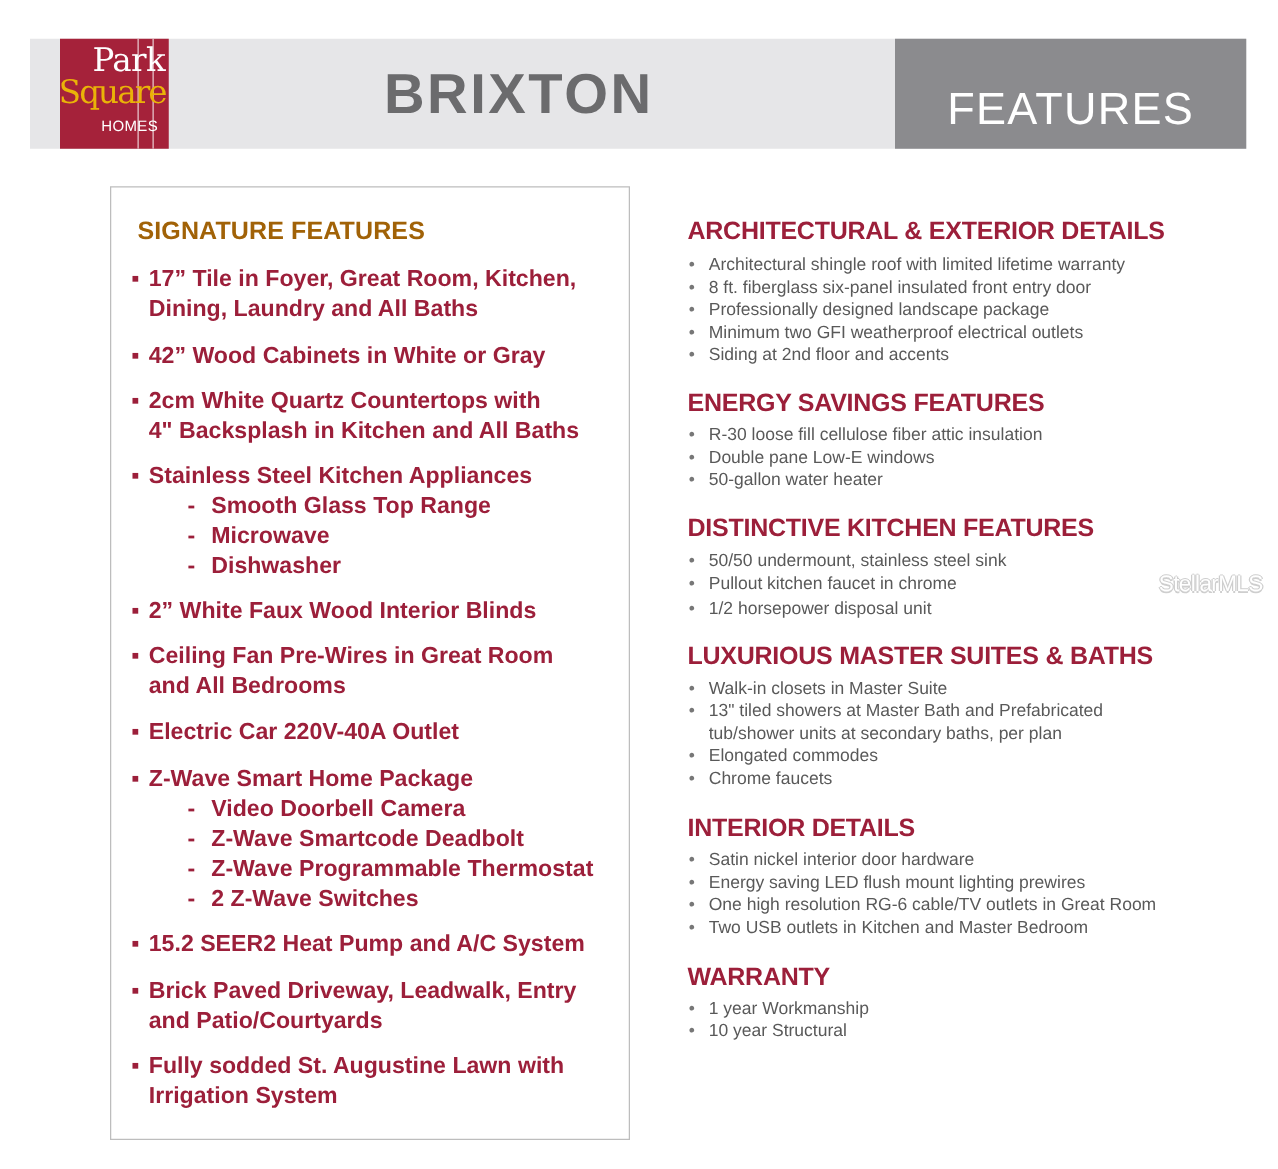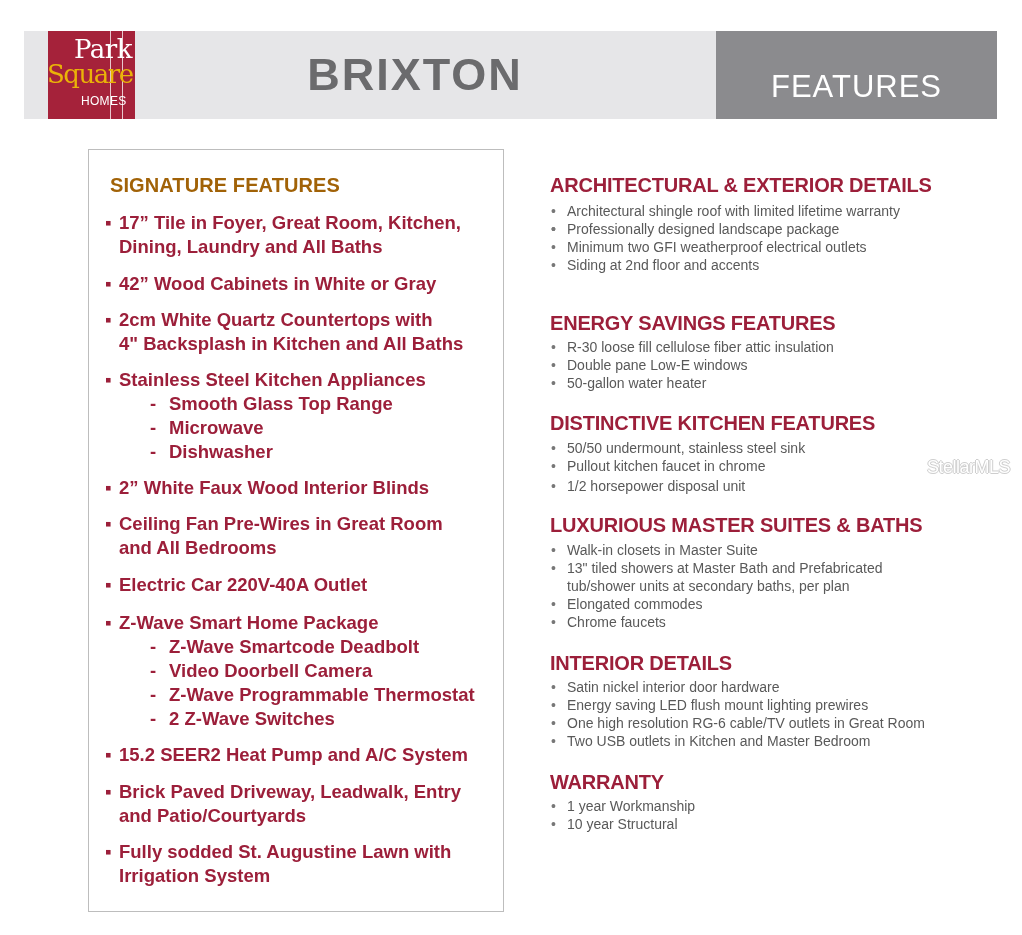--- a/index.html
+++ b/index.html
@@ -7,21 +7,21 @@
 
   .header { position: absolute; left: 24px; top: 31px; width: 973px; height: 88px; background: #e6e6e8; }
   .logo { position: absolute; left: 24px; top: 31px; width: 87px; height: 88px; background: #a5223a; overflow: hidden; margin-left: 24px; }
   .logo .vline { position: absolute; top: 0; bottom: 0; width: 1px; background: rgba(255,255,255,0.75); }
   .logo .l1 { position: absolute; left: 26px; top: 5px; font-family: "DejaVu Serif", "Liberation Serif", serif; color: #fff; font-size: 26px; line-height: 26px; letter-spacing: -0.5px; }
   .logo .l2 { position: absolute; left: -1px; top: 30px; font-family: "DejaVu Serif", "Liberation Serif", serif; color: #eab308; font-size: 26px; line-height: 26px; letter-spacing: -1.5px; }
   .logo .l3 { position: absolute; left: 33px; top: 64px; color: #fff; font-size: 12px; line-height: 12px; letter-spacing: 0.3px; }
 
   .title { position: absolute; left: 250px; top: 50px; width: 330px; text-align: center; font-size: 45px; font-weight: bold; color: #6b6b6d; letter-spacing: 2px; line-height: 50px; }
   .features-box { position: absolute; left: 716px; top: 31px; width: 281px; height: 88px; background: #8b8b8e; }
-  .features-box span { position: absolute; left: 0; right: 0; top: 56px; transform: translateY(-50%); text-align: center; font-size: 31px; color: #ffffff; letter-spacing: 1px; }
+  .features-box span { position: absolute; left: 0; right: 0; top: 56px; transform: translateY(-50%); text-align: center; font-size: 36px; color: #ffffff; letter-spacing: 1px; }
 
   .sig-box { position: absolute; left: 88px; top: 149px; width: 416px; height: 763px; border: 1px solid #bdbdbd; box-sizing: border-box; background: #fff; }
   .sig-title { position: absolute; left: 110px; top: 174px; font-size: 20px; font-weight: bold; color: #a16207; letter-spacing: 0.1px; }
 
   .sig-item { position: absolute; left: 105px; font-size: 18.5px; font-weight: bold; color: #9c1f3a; line-height: 24px; }
   .sig-item .bullet { position: absolute; left: 0; top: 0; width: 14px; }
   .sig-item .text { display: block; padding-left: 14px; white-space: pre-line; }
   .sig-item .subs { padding-left: 45px; }
   .sig-item .sub { display: block; }
   .sig-item .sub .dash { display: inline-block; width: 19px; }
@@ -86,22 +86,22 @@
 and All Bedrooms</span>
   </div>
 <div class="sig-item" style="top:573px">
     <span class="bullet">▪</span>
     <span class="text">Electric Car 220V-40A Outlet</span>
   </div>
 <div class="sig-item" style="top:611px">
     <span class="bullet">▪</span>
     <span class="text">Z-Wave Smart Home Package</span>
   <div class="subs">
+    <span class="sub"><span class="dash">-</span><span>Video Doorbell Camera</span></span>
     <span class="sub"><span class="dash">-</span><span>Z-Wave Smartcode Deadbolt</span></span>
-    <span class="sub"><span class="dash">-</span><span>Video Doorbell Camera</span></span>
     <span class="sub"><span class="dash">-</span><span>Z-Wave Programmable Thermostat</span></span>
     <span class="sub"><span class="dash">-</span><span>2 Z-Wave Switches</span></span>
   </div>
 </div>
 <div class="sig-item" style="top:743px">
     <span class="bullet">▪</span>
     <span class="text">15.2 SEER2 Heat Pump and A/C System</span>
   </div>
 <div class="sig-item" style="top:780px">
     <span class="bullet">▪</span>
@@ -110,21 +110,21 @@
   </div>
 <div class="sig-item" style="top:840px">
     <span class="bullet">▪</span>
     <span class="text">Fully sodded St. Augustine Lawn with
 Irrigation System</span>
   </div>
 
 <div class="sec-title" style="top:174px">ARCHITECTURAL &amp; EXTERIOR DETAILS</div>
 <div class="sec-list" style="top:202px">
   <div class="li"><span class="dot">•</span><span>Architectural shingle roof with limited lifetime warranty</span></div>
-  <div class="li"><span class="dot">•</span></div>
+  <div class="li"><span class="dot">•</span><span>8 ft. fiberglass six-panel insulated front entry door</span></div>
   <div class="li"><span class="dot">•</span><span>Professionally designed landscape package</span></div>
   <div class="li"><span class="dot">•</span><span>Minimum two GFI weatherproof electrical outlets</span></div>
   <div class="li"><span class="dot">•</span><span>Siding at 2nd floor and accents</span></div>
 </div>
 
 <div class="sec-title" style="top:312px">ENERGY SAVINGS FEATURES</div>
 <div class="sec-list" style="top:338px">
   <div class="li"><span class="dot">•</span><span>R-30 loose fill cellulose fiber attic insulation</span></div>
   <div class="li"><span class="dot">•</span><span>Double pane Low-E windows</span></div>
   <div class="li"><span class="dot">•</span><span>50-gallon water heater</span></div>

